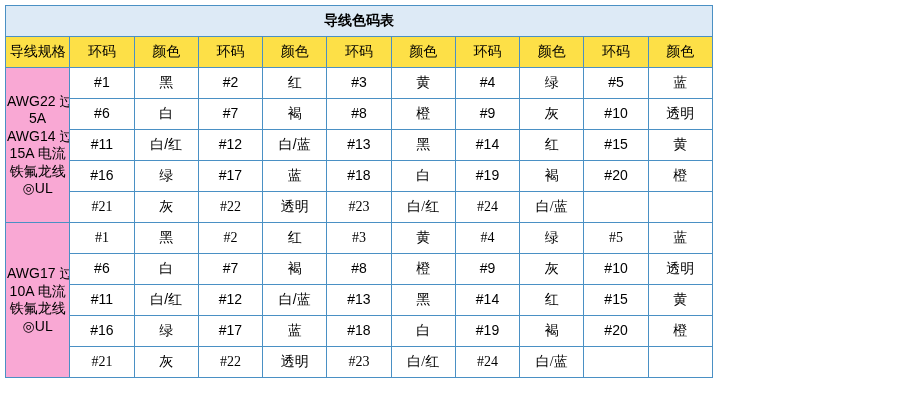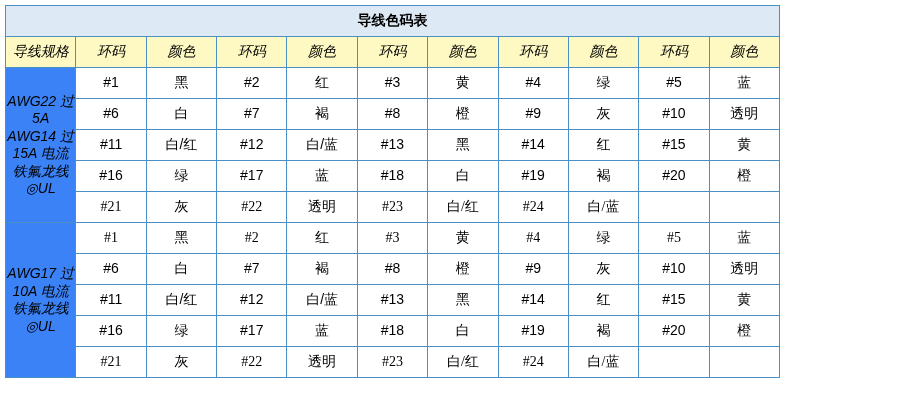--- a/index.html
+++ b/index.html
@@ -15,21 +15,21 @@
   }
   .sheet {
     position: relative;
     width: 903px;
     height: 400px;
     background: #ffffff;
   }
   table.wire-table {
     border-collapse: collapse;
     table-layout: fixed;
-    width: 775px;
+    width: 708px;
     margin: 5px 0 0 5px;
     background: #ffffff;
   }
   table.wire-table td {
     border: 1px solid #4a90c4;
     font-size: 14px;
     text-align: center;
     vertical-align: middle;
     padding: 2px 1px;
     line-height: 1.25;
@@ -37,28 +37,26 @@
     overflow: hidden;
     white-space: nowrap;
   }
   .title-cell {
     background: #ddeaf6;
     font-weight: bold;
     font-size: 15px;
     height: 26px;
   }
   .hdr-cell {
-    background: #fef9c3;
+    background: #fde047;
     height: 30px;
-    font-style: italic;
   }
   .spec-cell {
-    background: #3b82f6;
+    background: #f9a8d4;
     line-height: 1.55;
-    font-style: italic;
   }
   .code-cell {
     width: 56px;
     margin-top: 48px;
   }
   .color-cell {
     width: 78px;
   }
   .spec-col {
     width: 105px;

